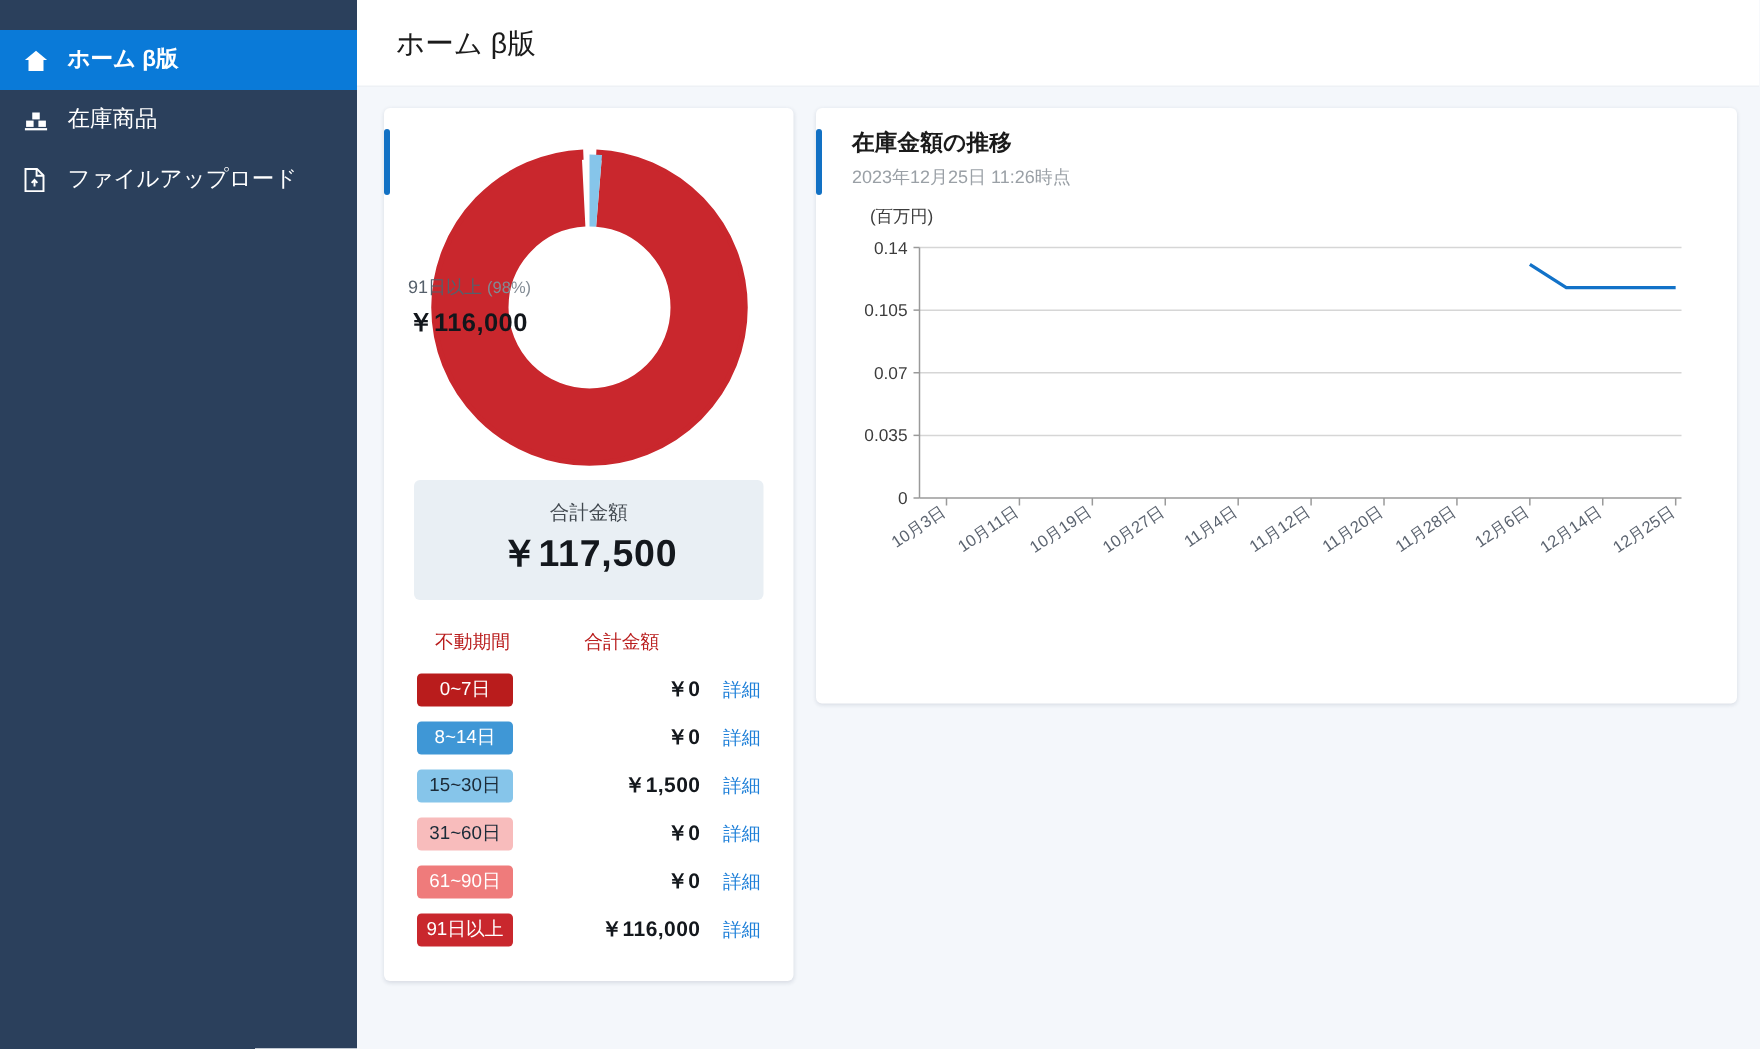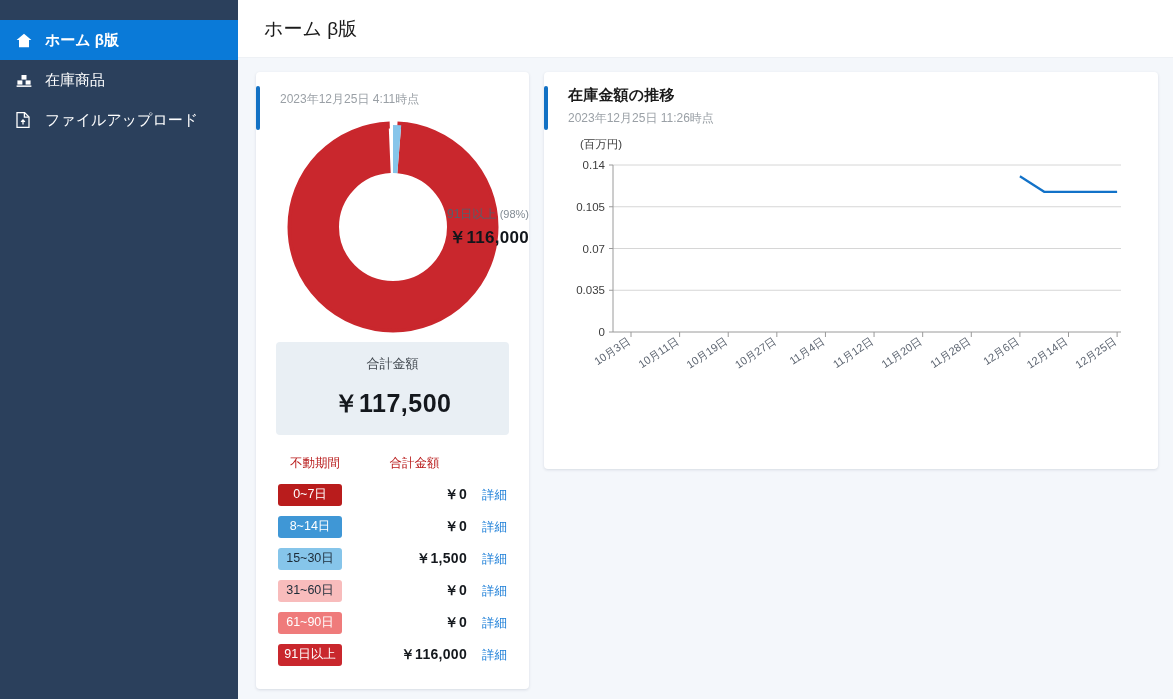--- a/index.html
+++ b/index.html
@@ -66,37 +66,37 @@
 
   
   #card-left { width: 273px; flex: 0 0 273px; padding-bottom: 18px; }
 
   #donut-wrap {
     width: 100%; height: 218px;
     display: flex; align-items: center; justify-content: center;
     position: relative; margin-top: 2px;
   }
   #donut-center {
-    position: absolute; left: 3px; right: 0; top: 50%;
+    position: absolute; left: 16px; right: 0; top: 50%;
     transform: translateY(-50%);
-    text-align: right; pointer-events: none;
+    text-align: left; pointer-events: none;
   }
   #donut-label { font-size: 12px; color: #56606b; }
   #donut-label .pct { color: #828b94; font-size: 11px; }
   #donut-value { font-size: 17px; font-weight: bold; color: #12161b; margin-top: 3px; letter-spacing: .3px; }
 
   #total-box {
     margin: 6px 20px 0 20px;
     background: #e9eff4;
     border-radius: 4px;
     padding: 13px 0 15px 0;
     text-align: center;
   }
   #total-label { font-size: 13px; color: #41484f; }
-  #total-value { font-size: 25px; font-weight: bold; color: #14181d; margin-top: 14px; letter-spacing: .5px; }
+  #total-value { font-size: 25px; font-weight: bold; color: #14181d; margin-top: 1px; letter-spacing: .5px; }
 
   #legend { margin: 20px 8px 0 8px; }
   .legend-head {
     display: flex; font-size: 12.5px; color: #b91c1c;
     padding: 0 14px 7px 14px;
   }
   .legend-head .h-period { width: 74px; text-align: center; }
   .legend-head .h-amount { flex: 1; text-align: center; padding-right: 30px; }
   .legend-row {
     display: flex; align-items: center;
@@ -178,21 +178,20 @@
 
     <header id="topbar">
       <h1 id="page-title">ホーム β版</h1>
     </header>
 
     <div id="content">
 
       <section class="card" id="card-left">
         <div class="card-accent"></div>
         <div class="card-head">
-          <div class="card-sub">2023年12月25日 4:11時点</div>
         </div>
 
         <div id="donut-wrap">
           <svg width="218" height="216" viewBox="0 0 218 216">
 
             <circle cx="109" cy="108" r="102" fill="none" stroke="#c9272d" stroke-width="7" stroke-dasharray="632 9" stroke-dashoffset="-4.5" transform="rotate(-90 109 108)"></circle>
 
             <circle cx="109" cy="108" r="78" fill="none" stroke="#c9272d" stroke-width="48" stroke-dasharray="479.5 10.6" stroke-dashoffset="-6.4" transform="rotate(-90 109 108)"></circle>
 
             <circle cx="109" cy="108" r="78" fill="none" stroke="#86c5ea" stroke-width="48" stroke-dasharray="6.4 483.7" stroke-dashoffset="0" transform="rotate(-90 109 108)"></circle>

